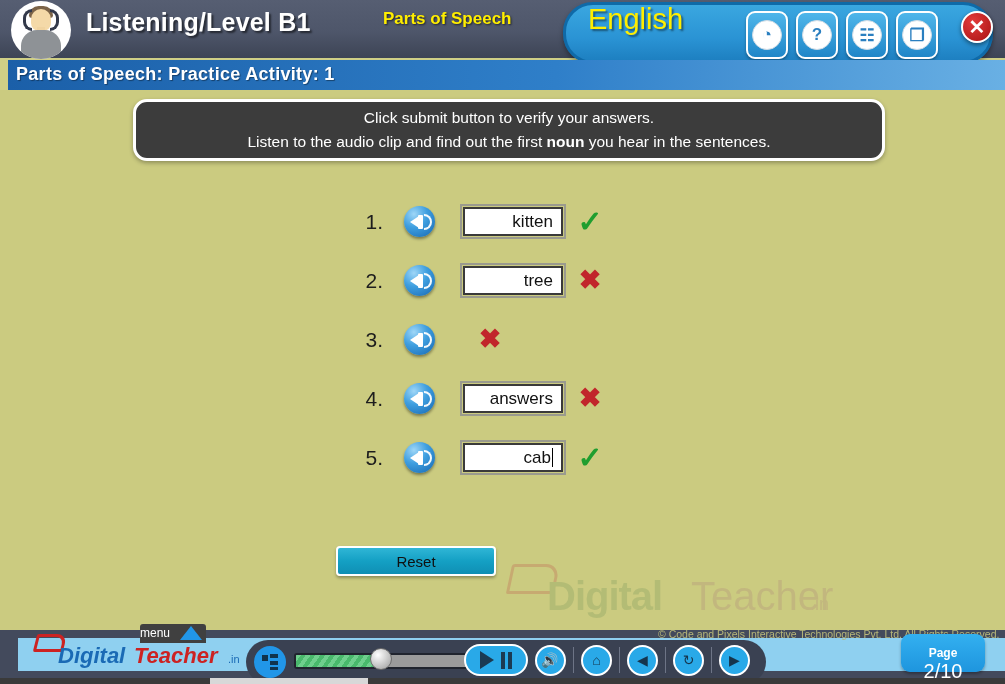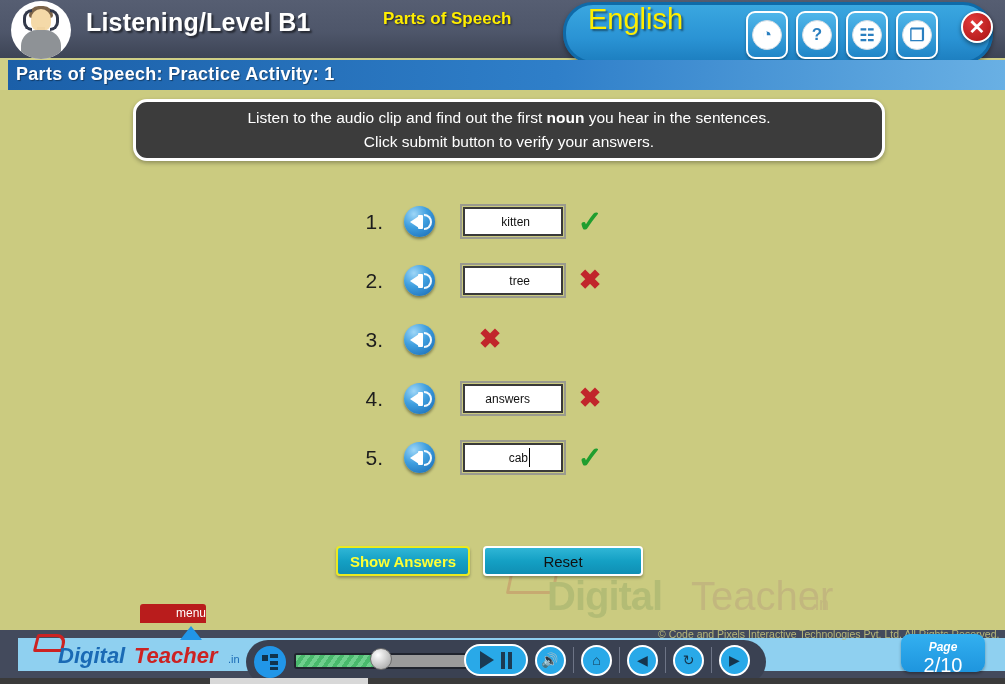--- a/index.html
+++ b/index.html
@@ -135,21 +135,21 @@
   }
   .spk .waves {
     position: absolute; left: 20px; top: 8px; width: 8px; height: 16px;
     border-right: 2px solid #ffffff; border-top: 2px solid #ffffff; border-bottom: 2px solid #ffffff;
     border-radius: 0 8px 8px 0; opacity: .95;
   }
   .ansbox {
     width: 100px; height: 29px; background: #ffffff;
     border: 2px solid #3a3a3a; outline: 2px solid #9a9a8e; outline-offset: 1px;
     display: flex; align-items: center; justify-content: flex-end;
-    padding-right: 31px; font-size: 12px; color: #111111;
+    padding-right: 8px; font-size: 17px; color: #111111;
   }
   .caret { display:inline-block; width:1px; height:19px; background:#000; margin-left:1px; }
   .mark { width: 30px; margin-left: 12px; font-size: 26px; line-height: 1; font-weight: bold; text-align: center; }
   .mark.ok { color: #1f9e2f; font-size: 30px; }
   .mark.no { color: #c1262b; font-size: 27px; }
 
   
   .actions { position: absolute; left: 336px; top: 456px; display: flex; gap: 13px; }
   .abtn {
     height: 30px; border-radius: 4px;
@@ -164,23 +164,23 @@
   .footer { position: absolute; left: 0; top: 630px; width: 1005px; height: 54px; background: #434a5c; }
   .foot-light { position: absolute; left: 0; top: 8px; width: 1005px; height: 33px; background: #8fd0f0; }
   .foot-dark-l { position: absolute; left: 0; top: 8px; width: 18px; height: 33px; background: #434a5c; }
   .dt-logo { position: absolute; left: 30px; top: 11px; width: 200px; height: 30px; }
   .dt-d { position: absolute; left: 28px; top: 2px; font-size: 22px; font-weight: bold; color: #1a6ab5; font-style: italic;}
   .dt-t { position: absolute; left: 104px; top: 2px; font-size: 22px; font-weight: bold; color: #cc2222; font-style: italic;}
   .dt-in { position: absolute; left: 198px; top: 12px; font-size: 11px; color: #1a6ab5; }
   .dt-cap { position: absolute; left: 5px; top: -7px; width: 30px; height: 18px;
             border: 3px solid #cc2222; border-radius: 2px 10px 2px 2px; transform: skewX(-14deg); }
   .menu-tab {
-    position: absolute; left: 140px; top: 604px; width: 66px; height: 19px;
-    background: #b91c1c; border-radius: 3px 3px 0 0;
-    color: #ffffff; font-size: 12px; text-align: right; line-height: 19px;
+    position: absolute; left: 140px; top: 624px; width: 66px; height: 19px;
+    background: #404040; border-radius: 3px 3px 0 0;
+    color: #ffffff; font-size: 12px; text-align: left; line-height: 19px;
   }
   .menu-chevron {
     position: absolute; left: 180px; top: 626px; width: 0; height: 0;
     border-left: 11px solid transparent; border-right: 11px solid transparent;
     border-bottom: 14px solid #2196e8;
   }
   .player {
     position: absolute; left: 246px; top: 640px; width: 520px; height: 44px;
     background: #3a4152; border-radius: 22px;
   }
@@ -219,21 +219,21 @@
   }
   .sep { width: 1px; height: 26px; background: #6d7486; }
   .copyright {
     position: absolute; left: 658px; top: 628px; font-size: 10.5px; color: #b6b679;
   }
   .page-box {
     position: absolute; left: 901px; top: 634px; width: 84px; height: 38px;
     background: linear-gradient(180deg,#33b0f0,#1e95de); border-radius: 9px;
     color: #ffffff; text-align: center; box-shadow: 0 2px 3px rgba(0,0,0,.3);
   }
-  .page-box .lbl { font-size: 12px; font-weight: bold; padding-top: 6px; font-style: italic; }
+  .page-box .lbl { font-size: 12px; font-weight: bold; padding-top: 12px; }
   .page-box .val { font-size: 20px; }
   .bottom-strip { position: absolute; left: 0; top: 678px; width: 1005px; height: 6px; background: #d8d8d8; }
   .bottom-strip .seg { position: absolute; top: 0; height: 6px; background: #3a3a3a; }
 </style>
 </head>
 <body>
 
 <div id="app">
 
   <div class="header">
@@ -268,24 +268,24 @@
     <div class="close-btn">✕</div>
   </div>
 
   <div class="subbar">
     <span>Parts of Speech: Practice Activity: 1</span>
   </div>
 
   <div class="stage">
 
     <div class="instruction">
+      <p>Click submit button to verify your answers.</p>
       <p>
         <span>Listen to the audio clip and find out the first </span><b>noun</b><span> you hear in the sentences.</span>
       </p>
-      <p>Click submit button to verify your answers.</p>
     </div>
 
     <div class="watermark">
       <div class="wm-cap"></div>
       <span class="wm-d">Digital</span>
       <span class="wm-t">Teacher</span>
       <span class="wm-in">.in</span>
     </div>
 
     <div class="rows">
@@ -339,21 +339,20 @@
         <div class="ansbox">
             <span>cab</span>
             <span class="caret"></span>
           </div>
         <div class="mark ok">✓</div>
       </div>
 
     </div>
 
     <div class="actions">
-      <div class="abtn primary">Show Answers</div>
       <div class="abtn secondary">Reset</div>
     </div>
 
   </div>
 
   <div class="footer">
     <div class="foot-light"></div>
     <div class="foot-dark-l"></div>
     <div class="dt-logo">
       <div class="dt-cap"></div>

